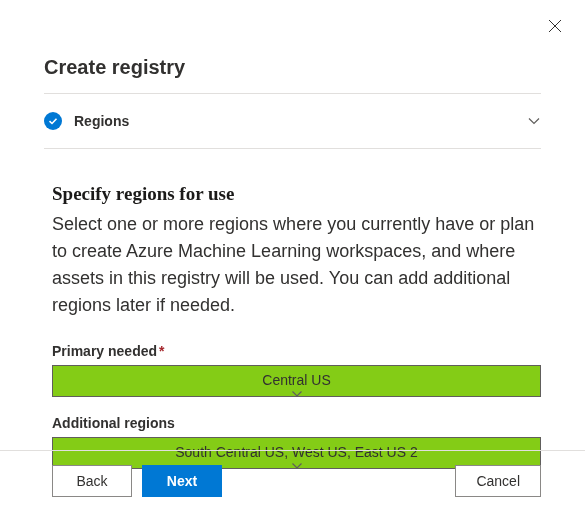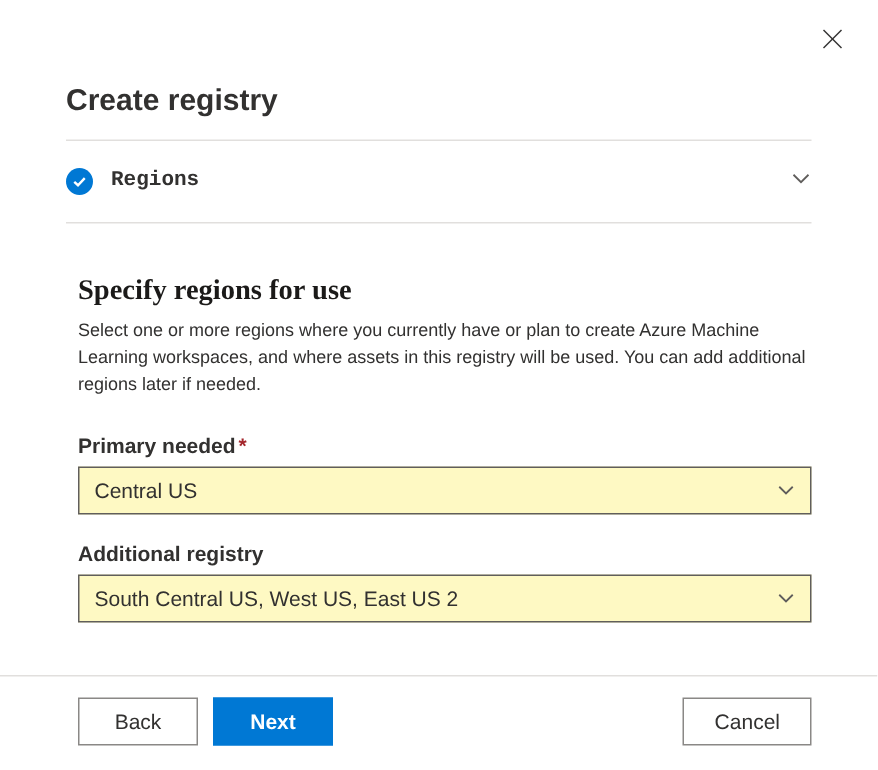--- a/index.html
+++ b/index.html
@@ -35,24 +35,24 @@
     }
     .page-title {
       font-size: 20px;
       font-weight: 600;
       color: #323130;
       padding-bottom: 14px;
       border-bottom: 1px solid #e1dfdd;
     }
     .section-header {
       display: flex;
+      align-items: center;
       padding: 18px 0;
       border-bottom: 1px solid #e1dfdd;
       cursor: pointer;
-      font-family: Liberation Mono, monospace;
     }
     .check-circle {
       width: 18px;
       height: 18px;
       border-radius: 50%;
       background: #0078d4;
       display: flex;
       align-items: center;
       justify-content: center;
       margin-right: 12px;
@@ -75,49 +75,50 @@
       padding: 34px 0 0 8px;
     }
     .content-title {
       font-size: 19px;
       font-weight: 600;
       color: #1b1a19;
       margin-bottom: 6px;
       font-family: Liberation Serif, serif;
     }
     .content-desc {
-      font-size: 12px;
+      font-size: 18px;
       color: #323130;
       line-height: 1.5;
       margin-bottom: 24px;
     }
     .field-label {
       font-size: 14px;
       font-weight: 600;
       color: #323130;
       margin-bottom: 6px;
       display: block;
     }
     .required {
       color: #a4262c;
       margin-left: 2px;
     }
     .select-box {
       width: 100%;
       border: 1px solid #605e5c;
-      background: #fef9c3;
+      background: #84cc16;
       padding: 6px 10px;
       font-size: 14px;
       font-family: inherit;
       display: flex;
       align-items: center;
       justify-content: space-between;
       cursor: pointer;
       margin-bottom: 18px;
       height: 32px;
+      flex-direction: column;
     }
     .select-box .select-value {
       color: #323130;
     }
     .select-box svg {
       width: 12px;
       height: 12px;
       flex-shrink: 0;
     }
     .footer {
@@ -189,21 +190,21 @@
     <label class="field-label">
       <span>Primary needed</span><span class="required">*</span>
     </label>
     <div class="select-box">
       <span class="select-value">Central US</span>
       <svg viewBox="0 0 12 12" fill="none" stroke="#605e5c" stroke-width="1.2">
         <polyline points="1.5,3.5 6,8 10.5,3.5"></polyline>
       </svg>
     </div>
 
-    <label class="field-label">Additional registry</label>
+    <label class="field-label">Additional regions</label>
     <div class="select-box">
       <span class="select-value">South Central US, West US, East US 2</span>
       <svg viewBox="0 0 12 12" fill="none" stroke="#605e5c" stroke-width="1.2">
         <polyline points="1.5,3.5 6,8 10.5,3.5"></polyline>
       </svg>
     </div>
   </div>
 </div>
 
 <div class="footer">

